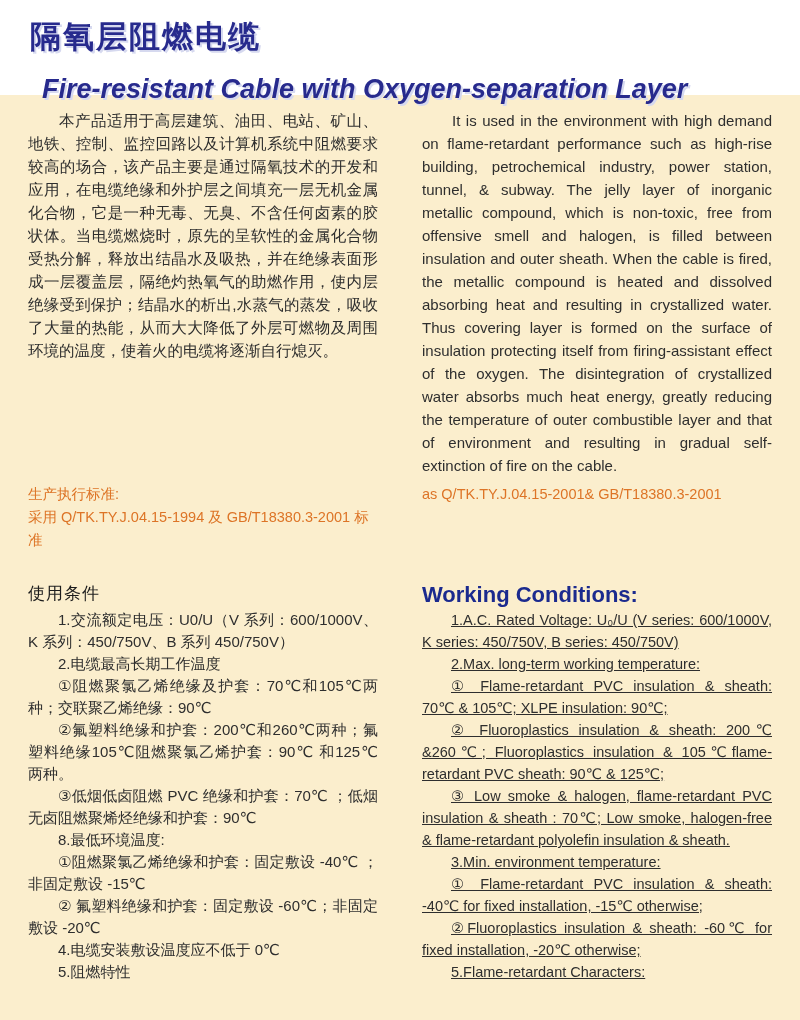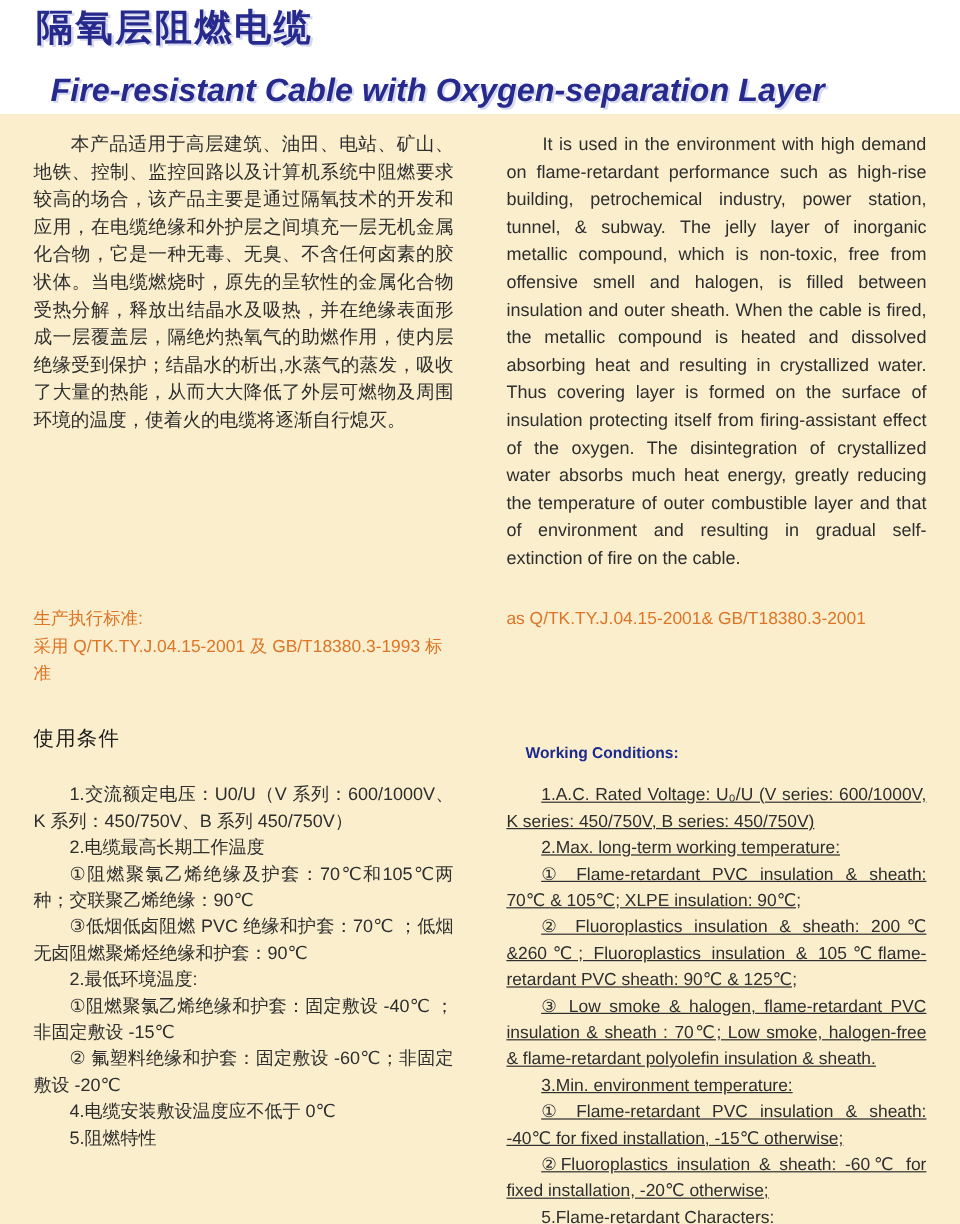--- a/index.html
+++ b/index.html
@@ -15,21 +15,21 @@
     width:800px;height:1020px;
     background:#ffffff;
     font-family:"Liberation Sans","DejaVu Sans",sans-serif;
     color:var(--ink);
     overflow:hidden;
   }
   
   .page-header{
     background:#ffffff;
     height:95px;
-    padding:1px 0 0 30px;
+    padding:15px 0 0 30px;
   }
   .title-zh{
     margin:0;
     font-size:31px;
     font-weight:bold;
     color:var(--blue);
     letter-spacing:2px;
     line-height:44px;
     text-shadow:2px 2px 0 #d6d9ef;
   }
@@ -53,39 +53,39 @@
   .col{flex:1;min-width:0;}
   .para{
     margin:0;
     text-align:justify;
     text-indent:2em;
     font-size:15.5px;
     line-height:23px;
   }
   .para.en{font-size:15px;}
   
-  .standards{margin-top:28px;}
+  .standards{margin-top:6px;}
   .std-line{
     margin:0;
     color:var(--orange);
     font-size:14.5px;
     line-height:23px;
   }
   
   .headings{margin-top:30px;}
   .sec-heading-zh{
     margin:0;
     font-size:17px;
     font-weight:normal;
     color:#1c1c1c;
     letter-spacing:1px;
   }
   .sec-heading-en{
-    margin:16px;
-    font-size:13px;
+    margin:0;
+    font-size:22px;
     font-weight:bold;
     color:#1b2a8e;
   }
   
   .cond{margin-top:1px;}
   .cond .li{
     margin:0;
     text-align:justify;
     text-indent:2em;
     font-size:15px;
@@ -108,43 +108,44 @@
       <p class="para zh">本产品适用于高层建筑、油田、电站、矿山、地铁、控制、监控回路以及计算机系统中阻燃要求较高的场合，该产品主要是通过隔氧技术的开发和应用，在电缆绝缘和外护层之间填充一层无机金属化合物，它是一种无毒、无臭、不含任何卤素的胶状体。当电缆燃烧时，原先的呈软性的金属化合物受热分解，释放出结晶水及吸热，并在绝缘表面形成一层覆盖层，隔绝灼热氧气的助燃作用，使内层绝缘受到保护；结晶水的析出,水蒸气的蒸发，吸收了大量的热能，从而大大降低了外层可燃物及周围环境的温度，使着火的电缆将逐渐自行熄灭。</p>
     </div>
     <div class="col">
       <p class="para en">It is used in the environment with high demand on flame-retardant performance such as high-rise building, petrochemical industry, power station, tunnel, &amp; subway. The jelly layer of inorganic metallic compound, which is non-toxic, free from offensive smell and halogen, is filled between insulation and outer sheath. When the cable is fired, the metallic compound is heated and dissolved absorbing heat and resulting in crystallized water. Thus covering layer is formed on the surface of insulation protecting itself from firing-assistant effect of the oxygen. The disintegration of crystallized water absorbs much heat energy, greatly reducing the temperature of outer combustible layer and that of environment and resulting in gradual self-extinction of fire on the cable.</p>
     </div>
   </section>
 
   <section class="cols standards">
     <div class="col">
       <p class="std-line">生产执行标准:</p>
-      <p class="std-line">采用 Q/TK.TY.J.04.15-2001 及 GB/T18380.3-1993 标准</p>
+      <p class="std-line">采用 Q/TK.TY.J.04.15-1994 及 GB/T18380.3-2001 标准</p>
     </div>
     <div class="col">
       <p class="std-line">as Q/TK.TY.J.04.15-2001&amp; GB/T18380.3-2001</p>
     </div>
   </section>
 
   <section class="cols headings">
     <div class="col">
       <h3 class="sec-heading-zh">使用条件</h3>
     </div>
     <div class="col">
       <h3 class="sec-heading-en">Working Conditions:</h3>
     </div>
   </section>
 
   <section class="cols">
     <div class="col cond zh">
         <p class="li">1.交流额定电压：U0/U（V 系列：600/1000V、K 系列：450/750V、B 系列 450/750V）</p>
         <p class="li">2.电缆最高长期工作温度</p>
         <p class="li">①阻燃聚氯乙烯绝缘及护套：70℃和105℃两种；交联聚乙烯绝缘：90℃</p>
+        <p class="li">②氟塑料绝缘和护套：200℃和260℃两种；氟塑料绝缘105℃阻燃聚氯乙烯护套：90℃ 和125℃ 两种。</p>
         <p class="li">③低烟低卤阻燃 PVC 绝缘和护套：70℃ ；低烟无卤阻燃聚烯烃绝缘和护套：90℃</p>
-        <p class="li">2.最低环境温度:</p>
+        <p class="li">8.最低环境温度:</p>
         <p class="li">①阻燃聚氯乙烯绝缘和护套：固定敷设 -40℃ ；非固定敷设 -15℃</p>
         <p class="li">② 氟塑料绝缘和护套：固定敷设 -60℃；非固定敷设 -20℃</p>
         <p class="li">4.电缆安装敷设温度应不低于 0℃</p>
         <p class="li">5.阻燃特性</p>
       </div>
     <div class="col cond en">
         <p class="li">1.A.C. Rated Voltage: U₀/U (V series: 600/1000V, K series: 450/750V, B series: 450/750V)</p>
         <p class="li">2.Max. long-term working temperature:</p>
         <p class="li">① Flame-retardant PVC insulation &amp; sheath: 70℃ &amp; 105℃; XLPE insulation: 90℃;</p>
         <p class="li">② Fluoroplastics insulation &amp; sheath: 200℃ &amp;260℃; Fluoroplastics insulation &amp; 105℃flame- retardant PVC sheath: 90℃ &amp; 125℃;</p>

